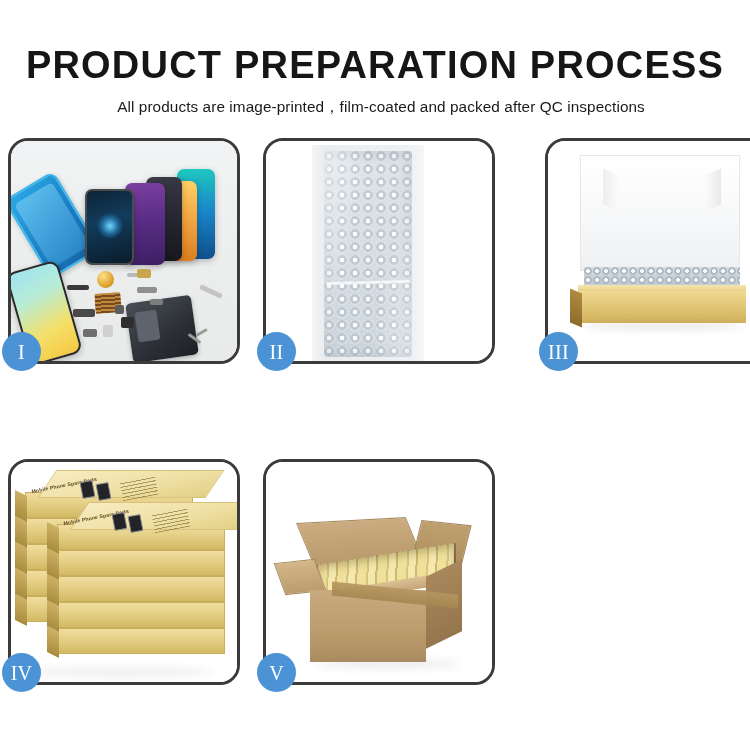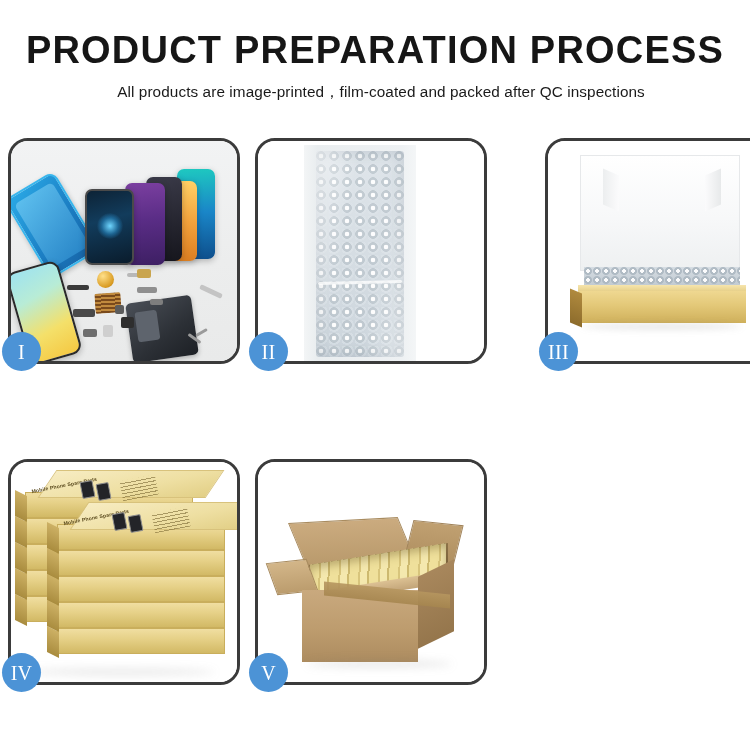--- a/index.html
+++ b/index.html
@@ -7,21 +7,21 @@
   html, body {
     margin: 0; padding: 0;
     width: 750px; height: 750px;
     background: #ffffff;
     font-family: "Liberation Sans", sans-serif;
     overflow: hidden;
   }
   .page { position: relative; width: 750px; height: 750px; background:#fff; }
 
   
-  .header { position:absolute; top:0; left:0; width:750px; text-align:center; }
+  .header { position:absolute; top:15px; left:0; width:750px; text-align:center; }
   .title {
     margin:0; padding-top:31px;
     font-size:38px; font-weight:700; letter-spacing:1.2px;
     color:#161616; line-height:1.05;
     font-family:"Liberation Sans", sans-serif;
   }
   .subtitle {
     margin:0; padding-top:11px;
     font-size:15.3px; font-weight:400; letter-spacing:0.1px;
     color:#1a1a1a;
@@ -32,21 +32,21 @@
   
   .grid { position:absolute; top:138px; left:8px; width:736px; }
   .row { position:relative; height:226px; margin-bottom:95px; }
 
   .card {
     position:absolute; top:0; height:226px; width:232px;
     border:3px solid #3b3b3b; border-radius:20px;
     background:#ffffff; overflow:visible;
   }
   .card.c0 { left:0px; }
-  .card.c1 { left:247px; }
+  .card.c1 { left:255px; }
   .card.c2 { left:537px; width:262px; }
 
   .card-clip {
     position:absolute; inset:0; border-radius:17px; overflow:hidden;
   }
   .photo { position:absolute; inset:0; }
 
   
   .badge {
     position:absolute; left:-9px; bottom:-10px;

